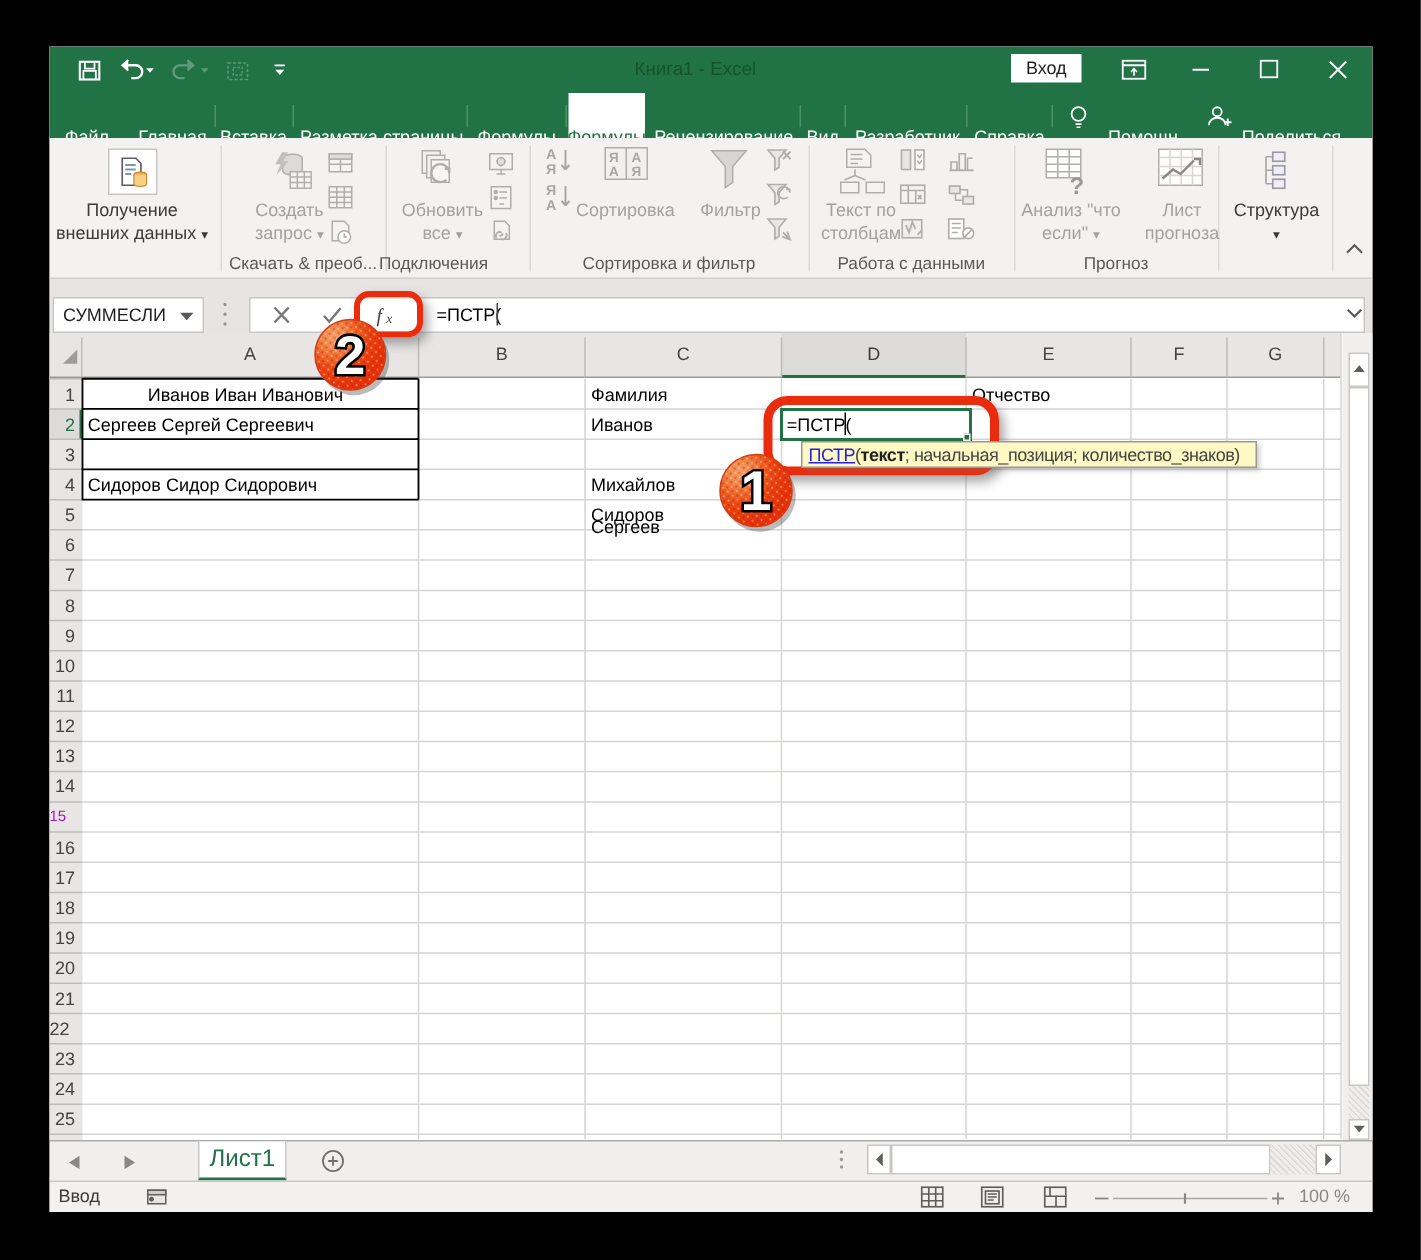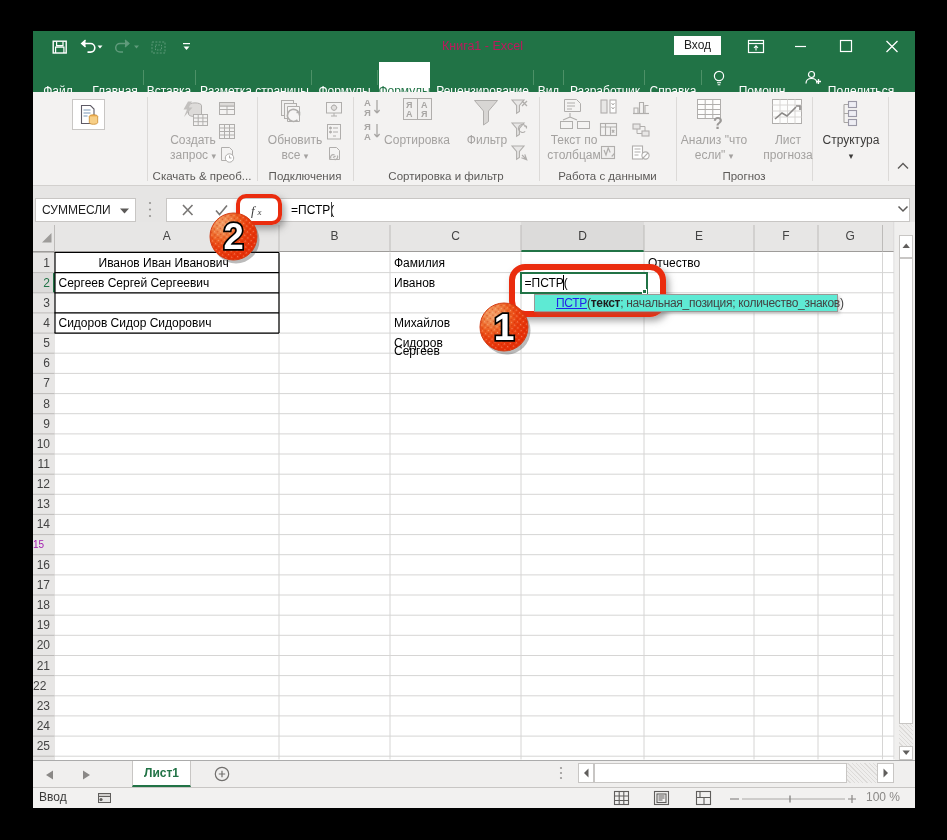--- a/index.html
+++ b/index.html
@@ -47,21 +47,21 @@
  <path d="M101 14.5 h5 l-2.5 3 z" fill="#6ba285" opacity="0.85"></path>
  <g fill="none" stroke="#6ba285" opacity="0.8">
   <rect x="119" y="11" width="13" height="11" stroke-dasharray="2 1.4"></rect>
   <rect x="122.5" y="14" width="6" height="5" stroke-dasharray="1.6 1.2"></rect>
  </g>
  <g fill="#fff">
         <rect x="150" y="12" width="7" height="1.2"></rect>
         <path d="M150.5 15.5 h6 l-3 3.5 z"></path>
       </g>
 </svg>
-<div class="abs nw" style="left:390px;top:0;width:100px;height:31px;line-height:31px;text-align:right;color:#be185d;font-size:12.5px">Книга1  -  Excel</div>
+<div class="abs nw" style="left:390px;top:0;width:100px;height:31px;line-height:31px;text-align:left;color:#14532d;font-size:12.5px">Книга1  -  Excel</div>
 <div class="abs" style="left:641px;top:5px;width:47px;height:19px;background:#fff;text-align:center;line-height:19px;font-size:12px;color:#1e1e1e">Вход</div>
 <svg class="abs" style="left:710px;top:6px" width="160" height="19" viewBox="0 0 160 19">
  <g stroke="#fff" fill="none" stroke-width="1.2">
   <rect x="5.5" y="3.5" width="15" height="12"></rect>
   <path d="M5.5 6.5 h15"></path>
   <path d="M13 13.5 v-4 M11 11 l2-2.2 2 2.2" stroke-width="1.1"></path>
   <path d="M52 9.5 h11"></path>
   <rect x="97.5" y="3.5" width="11" height="11"></rect>
   <path d="M143.5 4 l11 11 M154.5 4 l-11 11" stroke-width="1.3"></path>
  </g>
@@ -120,20 +120,21 @@
   <path d="M9.5 6.5 h9 l3.5 3.5 V 24.5 h-12.5 z"></path>
  </g>
  <g stroke="#7a96b5" stroke-width="1.2">
           <path d="M11.5 11 h7 M11.5 14 h7 M11.5 17 h4"></path>
         </g>
  <g>
           <ellipse cx="21.5" cy="17.5" rx="4.2" ry="1.8" fill="#f0b050" stroke="#c98a2e" stroke-width="0.8"></ellipse>
  <path d="M17.3 17.5 v6 c0 1 1.9 1.8 4.2 1.8 2.3 0 4.2-.8 4.2-1.8 v-6" fill="#f7cf87" stroke="#c98a2e" stroke-width="0.8"></path>
         </g>
 </svg>
+<div class="btxt btxtd" style="left:0px;top:41px;width:110px">Получение<br>внешних данных <span style="font-size:9px">▾</span></div>
 <div class="rlabel" style="left:116px;width:106px">Скачать &amp; преоб...</div>
 
 <svg style="left:147px;top:7px" width="30" height="31" viewBox="0 0 30 31">
  <g stroke="#b2b0ae" fill="#dddbd9" stroke-width="1">
   <ellipse cx="15" cy="6.5" rx="6.5" ry="2.6"></ellipse>
   <path d="M8.5 6.5 v8.5 c0 1.4 2.9 2.6 6.5 2.6 3.6 0 6.5-1.2 6.5-2.6 V6.5"></path>
   <path d="M8 2.5 l-4.5 8 h3.5 l-3 7.5 8.5-9.5 h-3.8 l3.3-6 z" fill="#c2c0be" stroke="none"></path>
   <rect x="13.5" y="15.5" width="14" height="11" fill="#f4f3f2"></rect>
   <path d="M13.5 19 h14 M13.5 22.7 h14 M18.2 15.5 v11 M22.9 15.5 v11"></path>
  </g>
@@ -163,21 +164,21 @@
 
 <svg style="left:246px;top:7px" width="32" height="30" viewBox="0 0 32 30">
  <g stroke="#b0aeac" fill="#f1f0ef" stroke-width="1">
   <rect x="2.5" y="1.5" width="12" height="15"></rect>
           <rect x="5.5" y="4.5" width="12" height="15"></rect>
   <path d="M8.5 7.5 h12 l0 0 v15 h-12 z" fill="#f6f5f4"></path>
   <path d="M20.5 16.5 a6 6 0 1 0-2 4.4 M20.5 16.5 v-3 h-3" fill="none" stroke="#b0aeac" stroke-width="1.6"></path>
  </g>
 </svg>
 <div class="btxt" style="left:224px;top:41px;width:76px">Обновить<br>все <span style="font-size:9px">▾</span></div>
-<div class="rlabel" style="left:224px;width:96px">Подключения</div>
+<div class="rlabel" style="left:208px;width:96px">Подключения</div>
 
 <svg style="left:292px;top:8px" width="18" height="18" viewBox="0 0 18 18">
         <g stroke="#b0aeac" fill="#f4f3f2" stroke-width="1">
           <rect x="1.5" y="2.5" width="15" height="10.5"></rect>
           <path d="M6 16 h6 M9 13 v3"></path>
           <circle cx="9" cy="7.7" r="2.6" fill="#e2e0de"></circle>
           <path d="M9 4.5 v1 M9 10 v1 M5.8 7.7 h1 M11.2 7.7 h1"></path>
         </g>
       </svg>
 <svg style="left:292px;top:31px" width="18" height="18" viewBox="0 0 18 18">
@@ -516,21 +517,21 @@
 <div class="whitebox" style="left:865.5px;top:715px;width:14.5px;height:13.5px"></div>
 <svg class="abs" style="left:865.5px;top:715px" width="14" height="13">
       <path d="M3.5 4.5 l3.7 4.5 3.7-4.5 z" fill="#605e5c"></path>
     </svg>
 
 <div class="sheetbar"></div>
 <svg class="abs" style="left:11px;top:737px" width="56" height="14" viewBox="0 0 56 14">
  <path d="M9 2.5 l-7 4.5 7 4.5 z" fill="#8a8886"></path>
  <path d="M39 2.5 l7 4.5 -7 4.5 z" fill="#8a8886"></path>
 </svg>
-<div class="abs" style="left:99px;top:729.5px;width:59px;height:26px;background:#fff;border-left:1px solid #c8c6c4;border-right:1px solid #c8c6c4;border-bottom:2.5px solid #217346;text-align:center;line-height:24px;font-size:12px;color:#217346;font-weight:bold">Лист1</div>
+<div class="abs" style="left:99px;top:729.5px;width:59px;height:26px;background:#fff;border-left:1px solid #c8c6c4;border-right:1px solid #c8c6c4;border-bottom:2.5px solid #217346;text-align:center;line-height:24px;font-size:16px;color:#217346;font-weight:normal">Лист1</div>
 <svg class="abs" style="left:181px;top:734.5px" width="16" height="16" viewBox="0 0 16 16">
  <circle cx="8" cy="8" r="6.7" fill="none" stroke="#716f6d" stroke-width="1.2"></circle>
  <path d="M8 4.8 v6.4 M4.8 8 h6.4" stroke="#716f6d" stroke-width="1.2"></path>
 </svg>
 <svg class="abs" style="left:526px;top:735px" width="5" height="15">
       <g fill="#9a9896">
         <circle cx="2" cy="2" r="1.1"></circle>
         <circle cx="2" cy="7" r="1.1"></circle>
         <circle cx="2" cy="12" r="1.1"></circle>
       </g>
@@ -574,21 +575,21 @@
   <path d="M62 2.5 v7" stroke-width="1.4"></path>
   <path d="M120 6 h8 M124 2 v8"></path>
  </g>
 </svg>
 <div class="abs nw" style="left:833px;top:756px;height:21px;line-height:21px;font-size:12px;color:#8a8886">100 %</div>
 
 </div>
 
 <div class="ann" style="left:236px;top:194px;width:46px;height:31px;border-width:4.5px;border-radius:10px"></div>
 <div class="ann" style="left:509px;top:264px;width:157px;height:53px;border-width:6px;border-radius:16px"></div>
-<div class="abs" style="left:534px;top:293.5px;width:304px;height:18px;background:#5eead4;border:1px solid #9a9896;box-shadow:2px 2px 3px rgba(120,120,120,.35);font-size:12px;letter-spacing:-0.3px;line-height:16px;white-space:nowrap;padding-left:21px;color:#444">
+<div class="abs" style="left:534px;top:293.5px;width:304px;height:18px;background:#fef9c3;border:1px solid #9a9896;box-shadow:2px 2px 3px rgba(120,120,120,.35);font-size:12px;letter-spacing:-0.3px;line-height:16px;white-space:nowrap;padding-left:4px;color:#444">
 <span style="color:#2222e8;text-decoration:underline">ПСТР</span>(<b style="color:#1e1e1e">текст</b>; начальная_позиция; количество_знаков)</div>
 
 <svg class="abs" style="left:210.2px;top:212.5px" width="57" height="57" viewBox="0 0 57 57">
  <defs>
   <radialGradient id="ga" cx="28%" cy="25%" r="72%">
    <stop offset="0%" stop-color="#f4a068"></stop>
         <stop offset="22%" stop-color="#f08a4e"></stop>
    <stop offset="45%" stop-color="#ee6425"></stop>
         <stop offset="68%" stop-color="#ea4210"></stop>
         <stop offset="100%" stop-color="#e63108"></stop>

